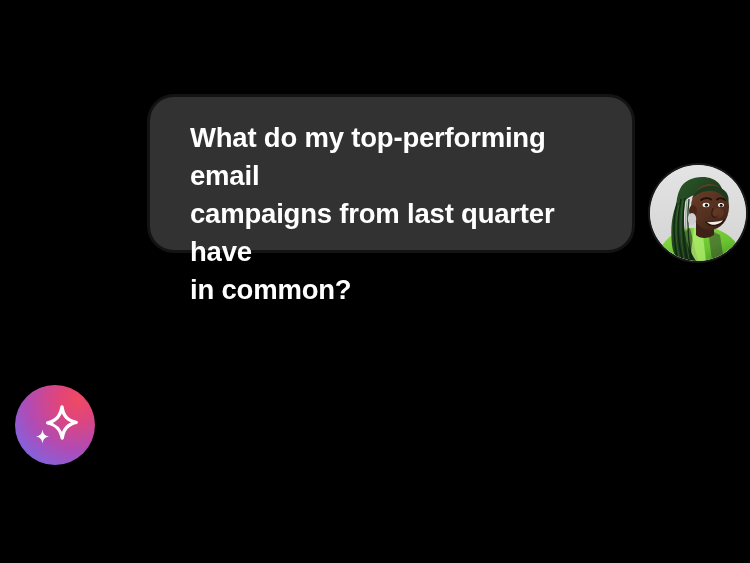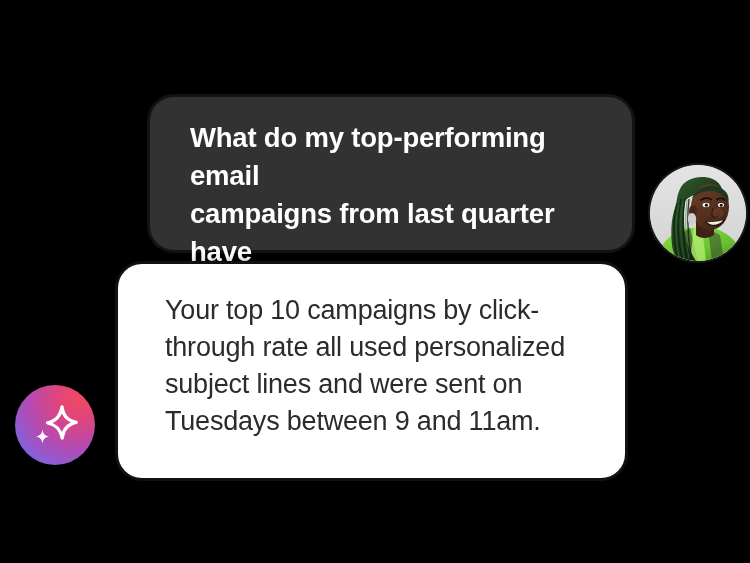--- a/index.html
+++ b/index.html
@@ -188,26 +188,20 @@
         <path d="M63 44 C62 48 61 50 63 51.5 C65 52.6 67 52 68 51" stroke="#2e180f" stroke-width="1.5" fill="none" stroke-linecap="round"></path>
 
         <path d="M56 57 C61 62 70 61 74 55 C70 56.5 61 57.5 56 57 Z" fill="#f3ece6"></path>
         <path d="M56 57 C61 62.6 70 61.4 74.2 55" stroke="#2a150d" stroke-width="1.5" fill="none" stroke-linecap="round"></path>
 
         <ellipse cx="68" cy="48" rx="6" ry="5" fill="#7d4a31" opacity="0.35"></ellipse>
       </g>
     </svg>
   </div>
 
-  <div class="bubble bubble-assistant">
-    <p class="bubble-assistant-text">Your top 10 campaigns by click-
-through rate all used personalized
-subject lines and were sent on
-Tuesdays between 9 and 11am.</p>
-  </div>
 
   <div class="ai-badge">
     <span>
       <svg viewBox="0 0 62 62" role="img" aria-label="sparkle">
 
         <path d="M38 13
                  C39.4 22.2 43.4 26.4 52.2 28.4
                  C43.6 30.6 39.6 34.8 38.2 44.0
                  C36.4 35.0 32.2 30.8 23.6 28.8
                  C32.2 26.6 36.2 22.2 38 13 Z" fill="none" stroke="#ffffff" stroke-width="3.4" stroke-linejoin="round" stroke-linecap="round"></path>

